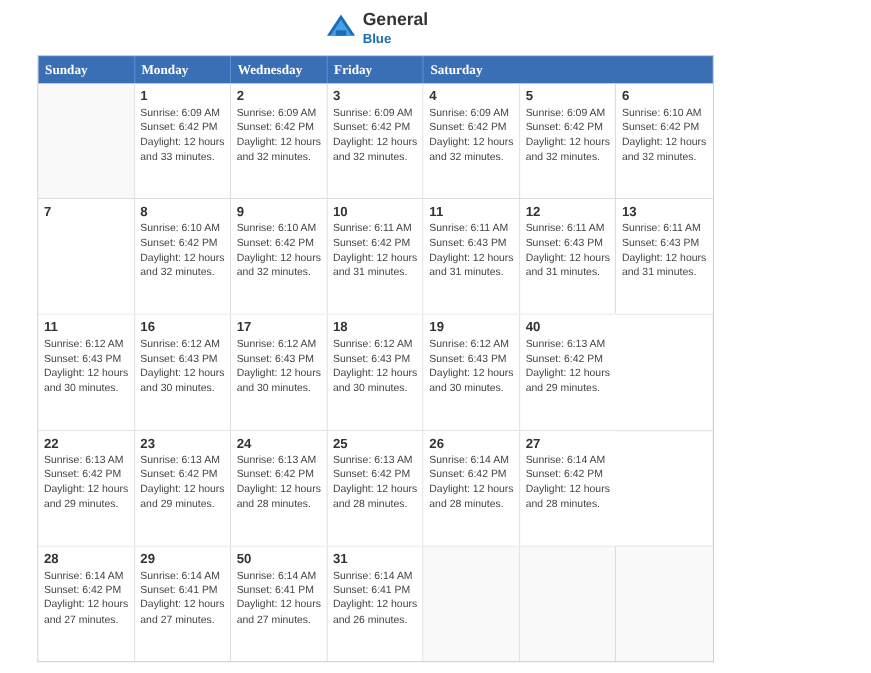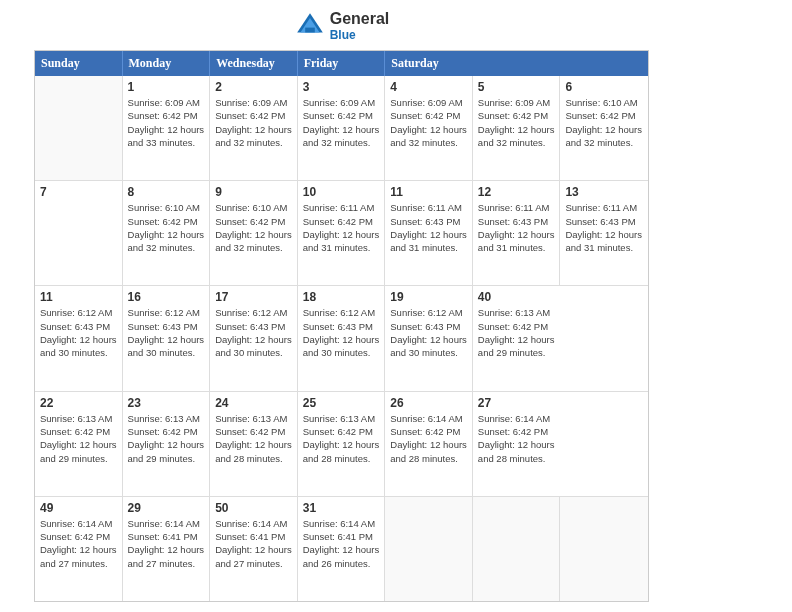--- a/index.html
+++ b/index.html
@@ -235,21 +235,21 @@
             <span class="day-num">26</span>
             <div class="day-info">Sunrise: 6:14 AM<br>Sunset: 6:42 PM<br>Daylight: 12 hours<br>and 28 minutes.</div>
           </div>
           <div class="cal-cell">
             <span class="day-num">27</span>
             <div class="day-info">Sunrise: 6:14 AM<br>Sunset: 6:42 PM<br>Daylight: 12 hours<br>and 28 minutes.</div>
           </div>
         </div>
         <div class="cal-row">
           <div class="cal-cell">
-            <span class="day-num">49</span>
+            <span class="day-num">28</span>
             <div class="day-info">Sunrise: 6:14 AM<br>Sunset: 6:42 PM<br>Daylight: 12 hours<br>and 27 minutes.</div>
           </div>
           <div class="cal-cell">
             <span class="day-num">29</span>
             <div class="day-info">Sunrise: 6:14 AM<br>Sunset: 6:41 PM<br>Daylight: 12 hours<br>and 27 minutes.</div>
           </div>
           <div class="cal-cell">
             <span class="day-num">50</span>
             <div class="day-info">Sunrise: 6:14 AM<br>Sunset: 6:41 PM<br>Daylight: 12 hours<br>and 27 minutes.</div>
           </div>

